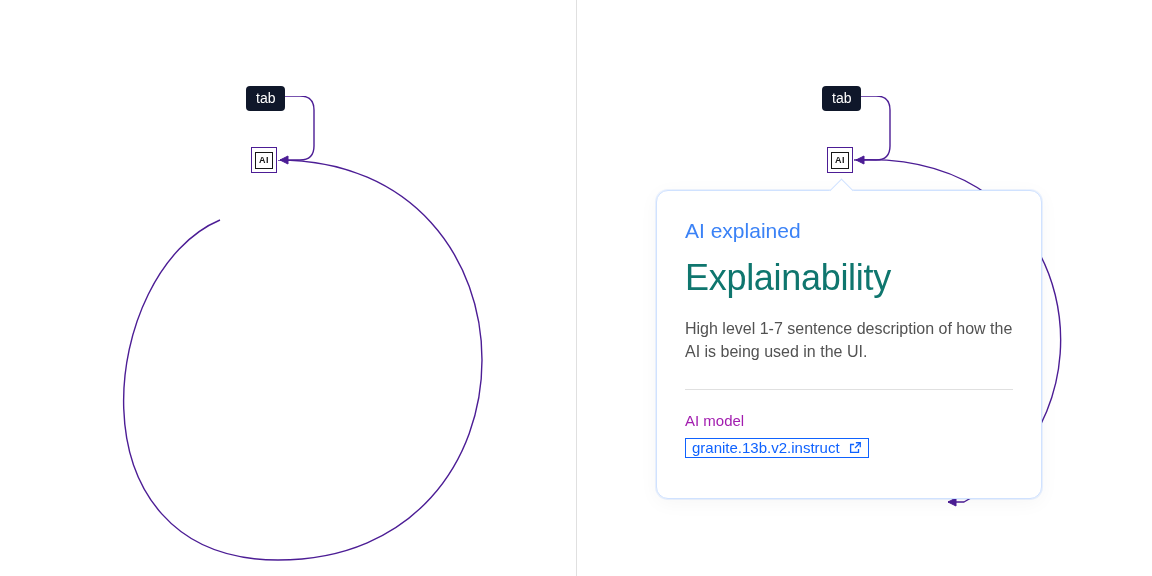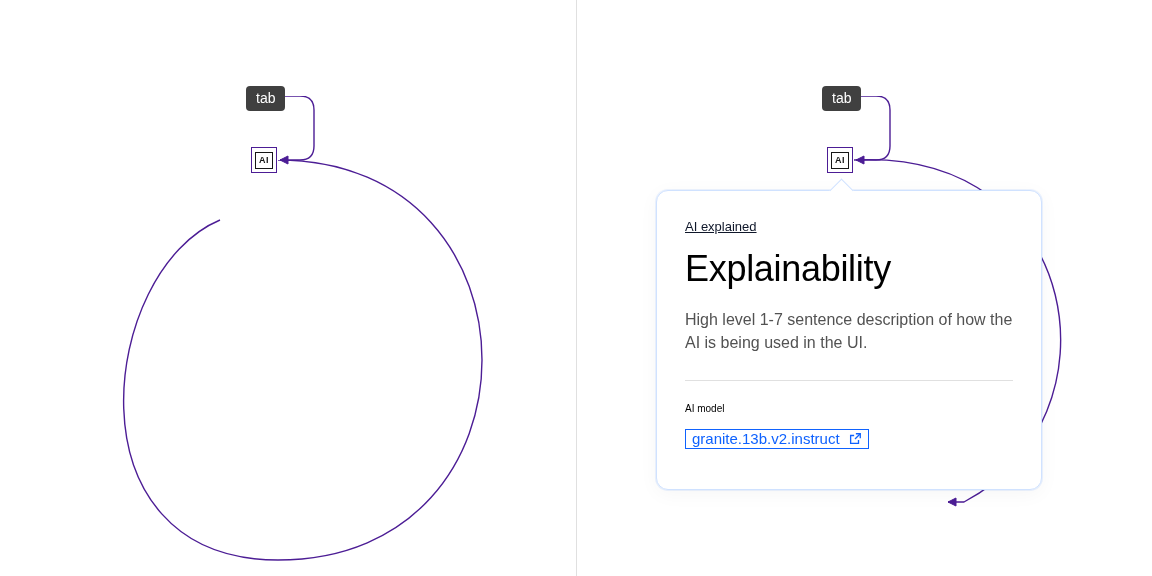--- a/index.html
+++ b/index.html
@@ -23,21 +23,21 @@
     position: absolute;
     top: 0;
     width: 576px;
     height: 576px;
   }
   .panel-left { left: 0; }
   .panel-right { left: 576px; }
 
   .tab-box {
     position: absolute;
-    background: #404040;
+    background: #0f172a;
     color: #ffffff;
     font-size: 14px;
     padding: 4px 10px 5px 10px;
     border-radius: 4px;
     font-weight: 400;
   }
   .ai-box {
     position: absolute;
     width: 26px;
     height: 26px;
@@ -83,47 +83,46 @@
     top: -9px;
     left: 176px;
     width: 16px;
     height: 16px;
     background: #ffffff;
     border-left: 1px solid #d0e2ff;
     border-top: 1px solid #d0e2ff;
     transform: rotate(45deg);
   }
   .popover-eyebrow {
-    font-size: 13px;
-    color: #0f172a;
+    font-size: 21px;
+    color: #3b82f6;
     margin-bottom: 14px;
-    text-decoration: underline;
   }
   .popover-title {
     font-size: 36px;
     font-weight: 400;
-    color: #000000;
+    color: #0f766e;
     margin-bottom: 18px;
     letter-spacing: -0.3px;
   }
   .popover-desc {
     font-size: 16px;
     color: #525252;
     line-height: 1.45;
     margin-bottom: 26px;
   }
   .popover-rule {
     border: none;
     border-top: 1px solid #e0e0e0;
     margin-bottom: 22px;
   }
   .popover-label {
-    font-size: 10px;
-    color: #000000;
-    margin-bottom: 6px;
+    font-size: 15px;
+    color: #a21caf;
+    margin-bottom: 0;
   }
   .model-link {
     display: inline-flex;
     align-items: center;
     gap: 8px;
     color: #0f62fe;
     font-size: 15px;
     border: 1.5px solid #0f62fe;
     padding: 0px 6px 1px 6px;
     text-decoration: none;

